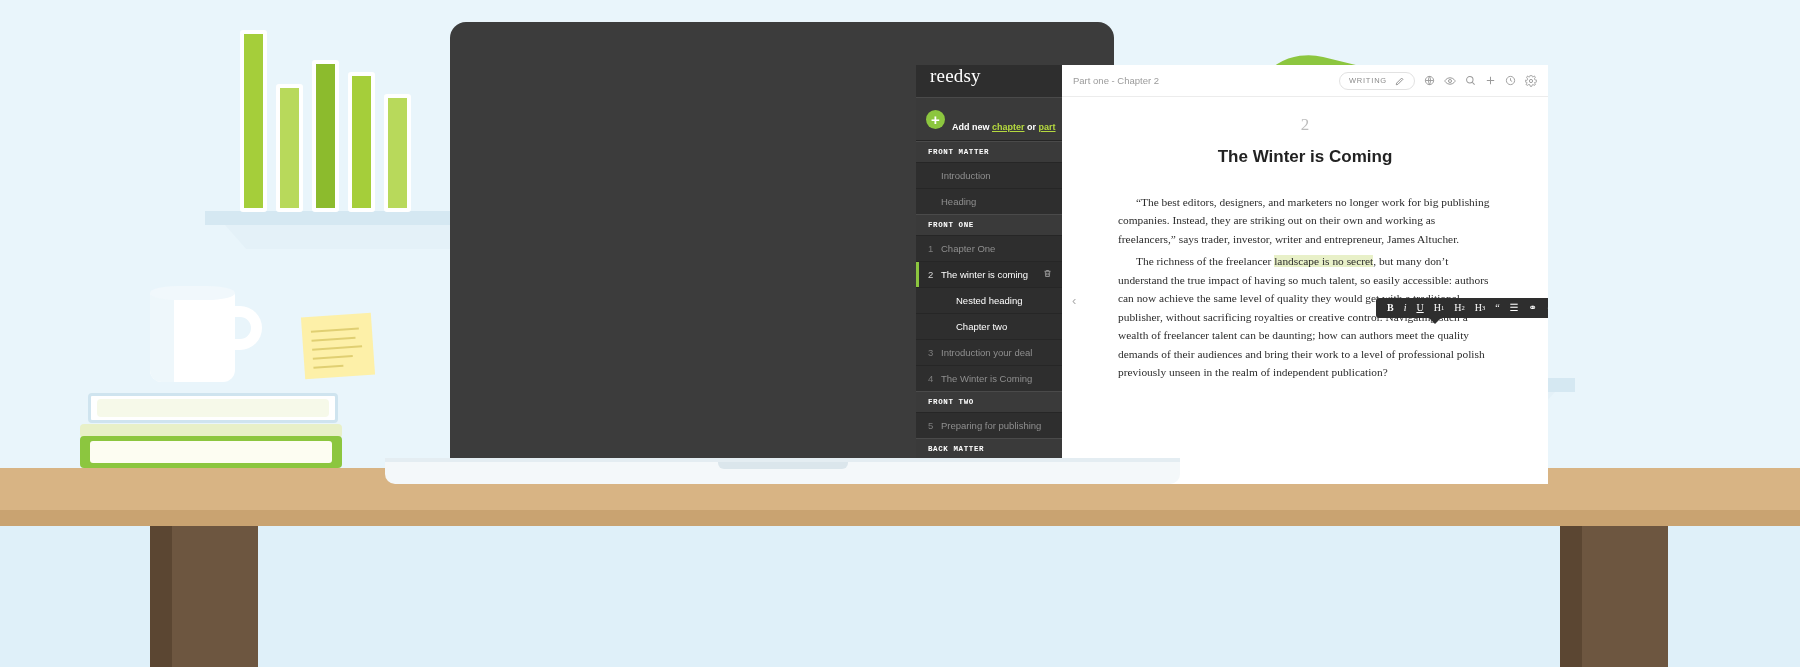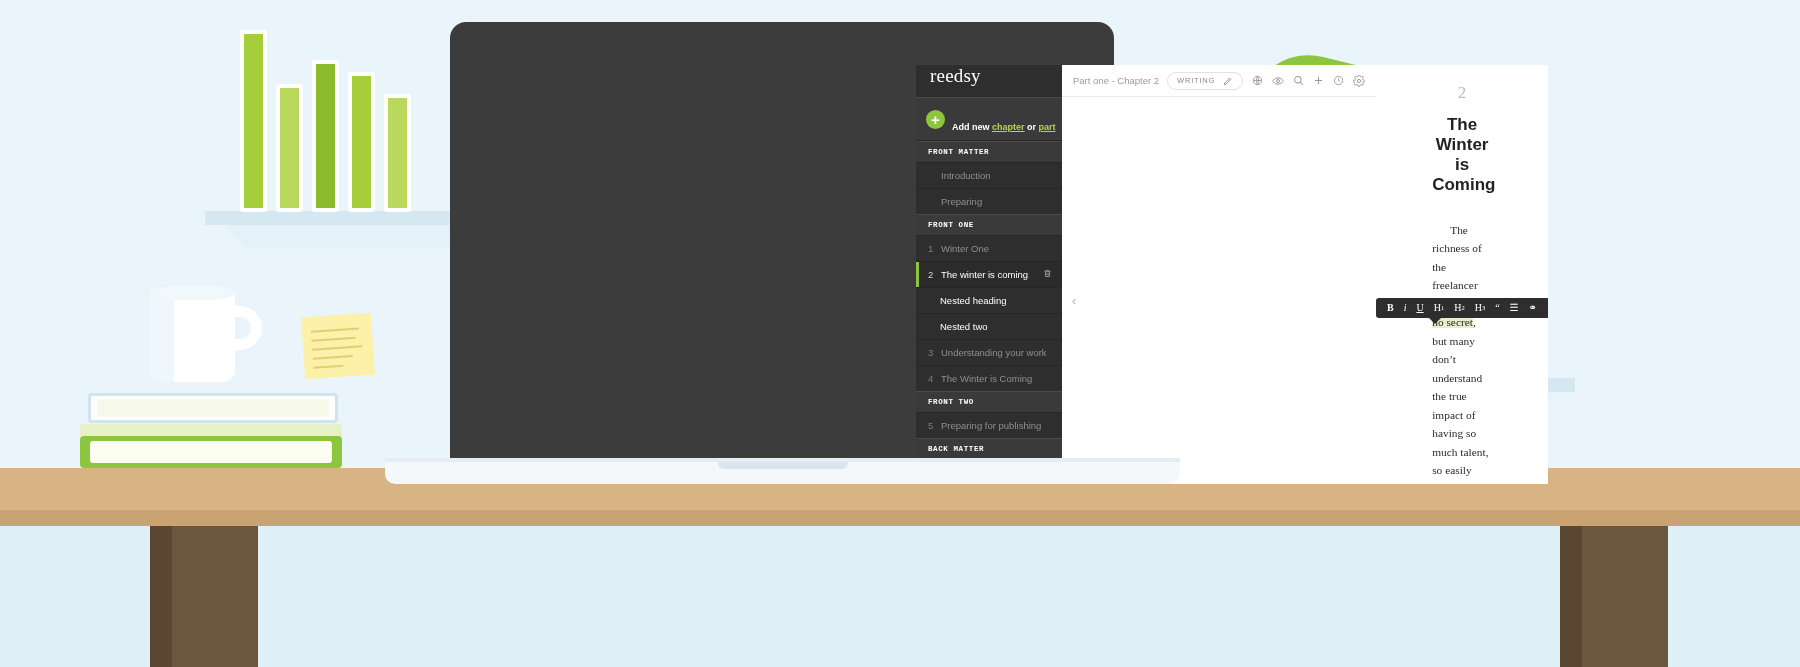--- a/index.html
+++ b/index.html
@@ -199,25 +199,25 @@
     color: #8f8f8f; border-top: 1px solid #262626; position: relative;
     font-size: 9.5px; white-space: nowrap; overflow: hidden;
   }
   .nav-item .num { width: 13px; flex: 0 0 13px; color: #7d7d7d; }
   .nav-item.active { color: #ffffff; background: #2b2b2b; }
   .nav-item.active::before {
     content: ""; position: absolute; left: 0; top: 0; bottom: 0; width: 3px;
     background: #8cc63f;
   }
   .nav-item.active .num { color: #d5d5d5; }
-  .nav-item.child { padding-left: 24px; color: #ffffff; }
+  .nav-item.child { padding-left: 40px; color: #ffffff; }
   .trash-icon { margin-left: auto; opacity: .75; }
   .sidebar-foot { margin-top: auto; height: 18px; background: #2b2b2b; }
 
-  .main { flex: 1; background: #ffffff; display: flex; flex-direction: row; position: relative; }
+  .main { flex: 1; background: #ffffff; display: flex; flex-direction: column; position: relative; }
   .topbar {
     height: 32px; display: flex; align-items: center; padding: 0 11px;
     border-bottom: 1px solid #ececec; gap: 8px;
   }
   .crumb { color: #9b9b9b; font-size: 9.5px; }
   .topbar-right { margin-left: auto; display: flex; align-items: center; gap: 9px; }
   .status-pill {
     border: 1px solid #e2e2e2; border-radius: 11px; padding: 3px 9px;
     display: flex; align-items: center; gap: 8px;
   }
@@ -333,43 +333,43 @@
           </div>
 
           <div id="sidebar-sections">
               <div class="sec-head">FRONT MATTER</div>
               <div class="nav-item">
                 <span class="num"></span>
                 <span>Introduction</span>
               </div>
               <div class="nav-item">
                 <span class="num"></span>
-                <span>Preparing</span>
+                <span>Heading</span>
               </div>
               <div class="sec-head">FRONT ONE</div>
               <div class="nav-item">
                 <span class="num">1</span>
-                <span>Winter One</span>
+                <span>Chapter One</span>
               </div>
               <div class="nav-item active">
                 <span class="num">2</span>
                 <span>The winter is coming</span>
                 <span class="trash-icon"><svg width="9" height="9" viewBox="0 0 24 24" fill="none" stroke="#d8d8d8" stroke-width="2">
                     <path d="M4 6h16M9 6V4h6v2M6 6l1 14h10l1-14M10 10v7M14 10v7"></path>
                   </svg></span>
               </div>
               <div class="nav-item child">
                 <span>Nested heading</span>
               </div>
               <div class="nav-item child">
-                <span>Nested two</span>
+                <span>Chapter two</span>
               </div>
               <div class="nav-item">
                 <span class="num">3</span>
-                <span>Understanding your work</span>
+                <span>Introduction your deal</span>
               </div>
               <div class="nav-item">
                 <span class="num">4</span>
                 <span>The Winter is Coming</span>
               </div>
               <div class="sec-head">FRONT TWO</div>
               <div class="nav-item">
                 <span class="num">5</span>
                 <span>Preparing for publishing</span>
               </div>
@@ -430,20 +430,21 @@
                     <path d="M19.4 15a1.6 1.6 0 00.3 1.8l.1.1a2 2 0 11-2.8 2.8l-.1-.1a1.6 1.6 0 00-1.8-.3 1.6 1.6 0 00-1 1.5V21a2 2 0 11-4 0v-.1A1.6 1.6 0 008 19.4a1.6 1.6 0 00-1.8.3l-.1.1a2 2 0 11-2.8-2.8l.1-.1a1.6 1.6 0 00.3-1.8 1.6 1.6 0 00-1.5-1H2a2 2 0 110-4h.1A1.6 1.6 0 004.6 8a1.6 1.6 0 00-.3-1.8l-.1-.1a2 2 0 112.8-2.8l.1.1a1.6 1.6 0 001.8.3H9a1.6 1.6 0 001-1.5V2a2 2 0 114 0v.1a1.6 1.6 0 001 1.5 1.6 1.6 0 001.8-.3l.1-.1a2 2 0 112.8 2.8l-.1.1a1.6 1.6 0 00-.3 1.8V9a1.6 1.6 0 001.5 1H22a2 2 0 110 4h-.1a1.6 1.6 0 00-1.5 1z"></path>
                   </svg>
               </span>
             </div>
           </div>
 
           <div class="doc">
             <div class="chapter-num">2</div>
             <div class="chapter-title">The Winter is Coming</div>
             <div id="paragraphs">
+                <p class="para"><span>“The best editors, designers, and marketers no longer work for big publishing companies. Instead, they are striking out on their own and working as freelancers,” says trader, investor, writer and entrepreneur, James Altucher.</span></p>
                 <p class="para"><span>The richness of the freelancer </span><span class="hl">landscape is no secret</span><span>, but many don’t understand the true impact of having so much talent, so easily accessible: authors can now achieve the same level of quality they would get with a traditional publisher, without sacrificing royalties or creative control. Navigating such a wealth of freelancer talent can be daunting; how can authors meet the quality demands of their audiences and bring their work to a level of professional polish previously unseen in the realm of independent publication?</span></p>
               </div>
           </div>
 
           <div class="collapse-arrow">‹</div>
 
           <div class="fmt-bar">
             <div id="fmt-buttons" style="display:flex;align-items:center;">
                 <span class="fi serif" style="font-weight: bold;">B</span>
                 <span class="fi serif" style="font-style: italic;">i</span>

